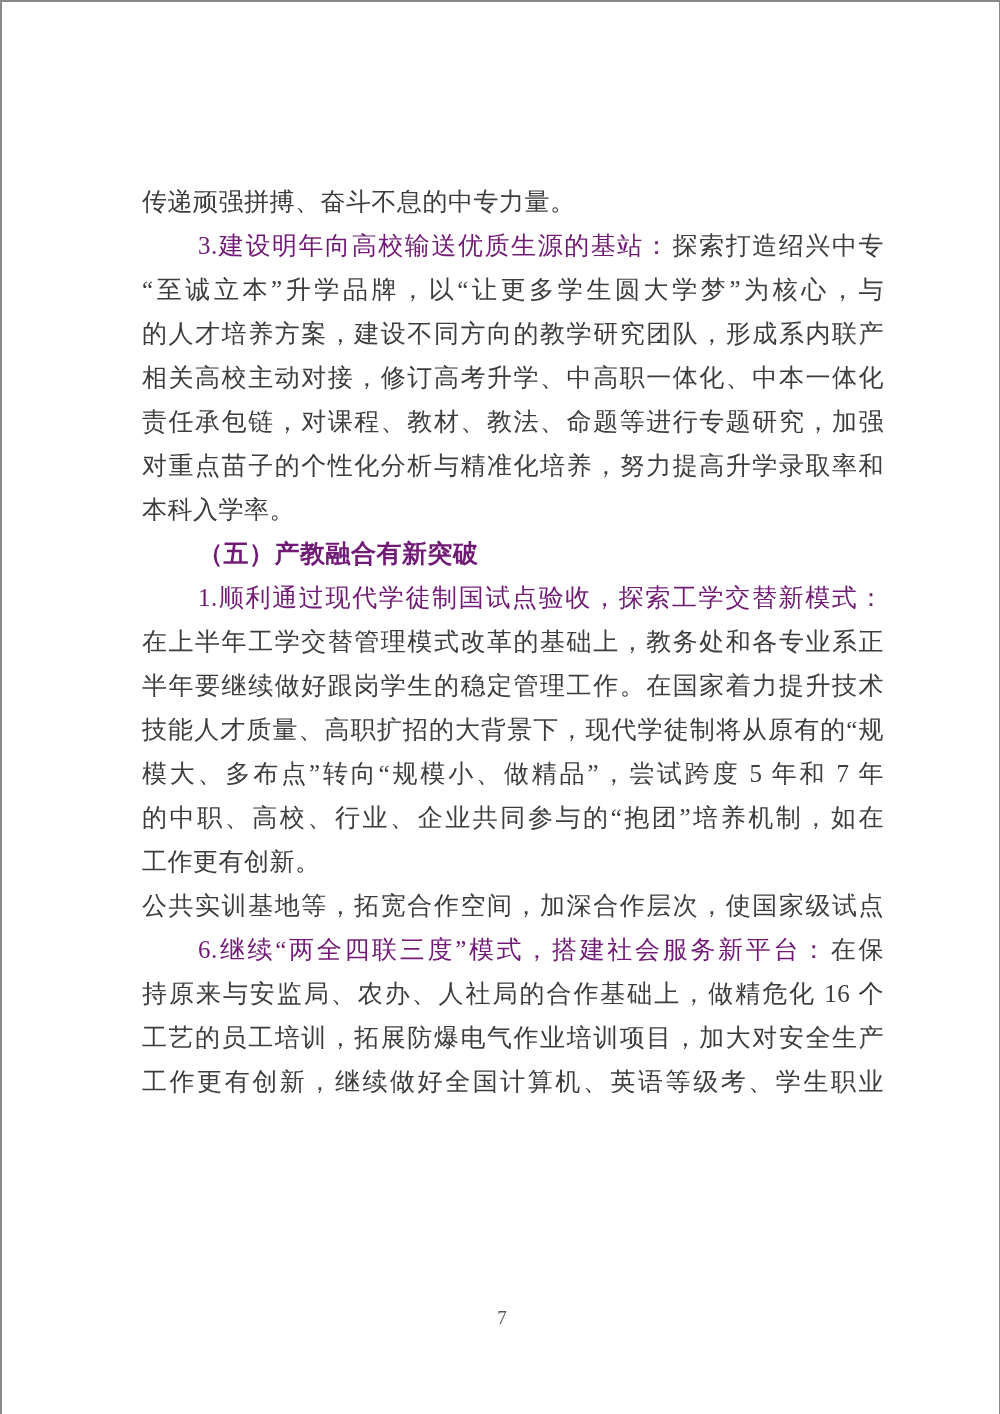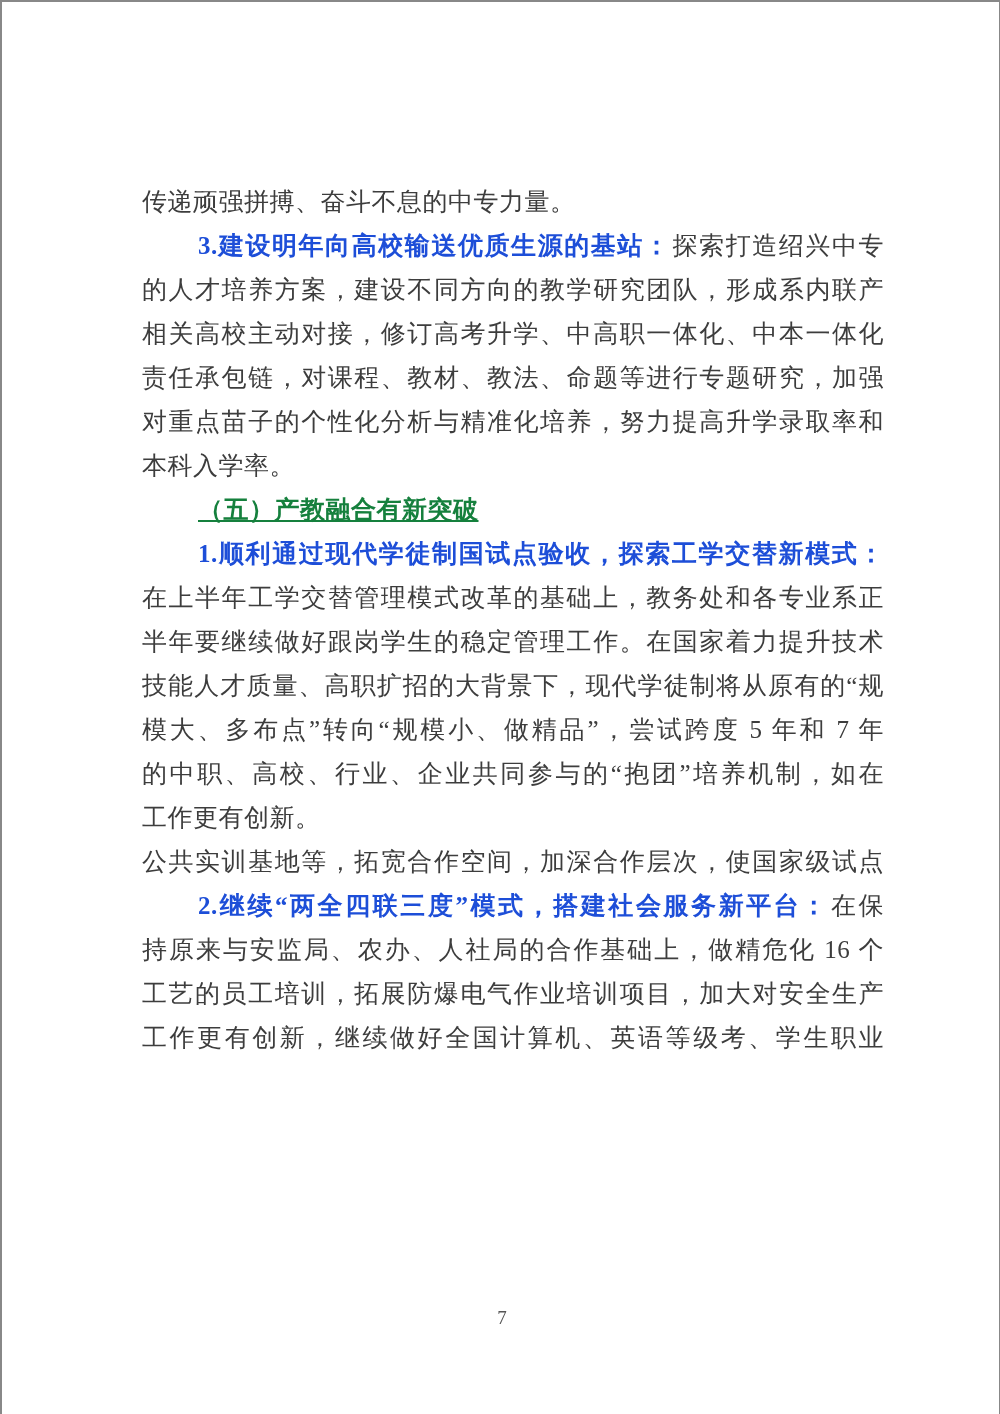--- a/index.html
+++ b/index.html
@@ -26,27 +26,26 @@
     color: #3d3d3d;
     letter-spacing: 0.5px;
   }
   .line.justify {
     text-align: justify;
     text-align-last: justify;
     text-justify: inter-character;
   }
   .line.indent { text-indent: 56px; }
   .seg.bold {
-    font-weight: 700;
-    color: #1d4ed8;
+    font-weight: 400;
+    color: #701a75;
   }
   .seg.heading {
     font-weight: 700;
-    color: #15803d;
-    text-decoration: underline;
+    color: #701a75;
   }
   .page-number {
     position: absolute;
     top: 1300px;
     left: 0;
     width: 100%;
     text-align: center;
     font-size: 19px;
     line-height: 30px;
     color: #555;
@@ -56,20 +55,21 @@
 </head>
 <body>
 
 <div class="page">
   <div class="content">
 
     <div class="line"><span class="seg regular">传递顽强拼搏、奋斗不息的中专力量。</span></div>
 
     <div class="line indent justify"><span class="seg bold">3.建设明年向高校输送优质生源的基站：</span><span class="seg regular">探索打造绍兴中专</span></div>
 
+    <div class="line justify"><span class="seg regular">“至诚立本”升学品牌，以“让更多学生圆大学梦”为核心，与</span></div>
 
     <div class="line justify"><span class="seg regular">的人才培养方案，建设不同方向的教学研究团队，形成系内联产</span></div>
 
     <div class="line justify"><span class="seg regular">相关高校主动对接，修订高考升学、中高职一体化、中本一体化</span></div>
 
     <div class="line justify"><span class="seg regular">责任承包链，对课程、教材、教法、命题等进行专题研究，加强</span></div>
 
     <div class="line justify"><span class="seg regular">对重点苗子的个性化分析与精准化培养，努力提高升学录取率和</span></div>
 
     <div class="line"><span class="seg regular">本科入学率。</span></div>
@@ -87,21 +87,21 @@
 
     <div class="line justify"><span class="seg regular">模大、多布点”转向“规模小、做精品”，尝试跨度 5 年和 7 年</span></div>
 
     <div class="line justify"><span class="seg regular">的中职、高校、行业、企业共同参与的“抱团”培养机制，如在</span></div>
 
 
     <div class="line"><span class="seg regular">工作更有创新。</span></div>
 
     <div class="line justify"><span class="seg regular">公共实训基地等，拓宽合作空间，加深合作层次，使国家级试点</span></div>
 
-    <div class="line indent justify"><span class="seg bold">2.继续“两全四联三度”模式，搭建社会服务新平台：</span><span class="seg regular">在保</span></div>
+    <div class="line indent justify"><span class="seg bold">6.继续“两全四联三度”模式，搭建社会服务新平台：</span><span class="seg regular">在保</span></div>
 
     <div class="line justify"><span class="seg regular">持原来与安监局、农办、人社局的合作基础上，做精危化 16 个</span></div>
 
     <div class="line justify"><span class="seg regular">工艺的员工培训，拓展防爆电气作业培训项目，加大对安全生产</span></div>
 
     <div class="line justify"><span class="seg regular">工作更有创新，继续做好全国计算机、英语等级考、学生职业</span></div>
 
 
   </div>
 

